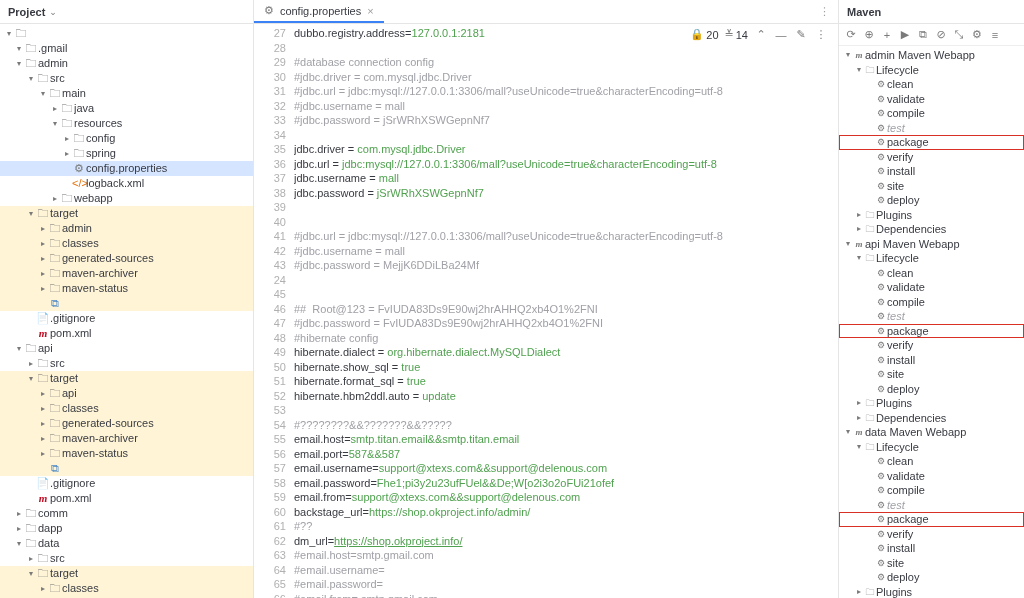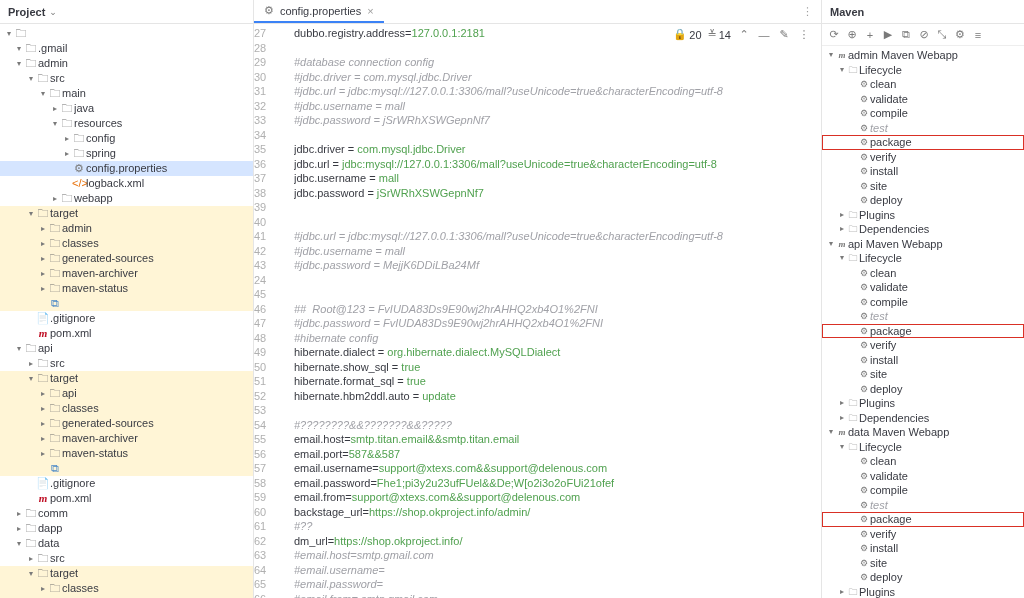--- a/index.html
+++ b/index.html
@@ -1,48 +1,48 @@
 <!DOCTYPE html>
 <html><head>
 <meta charset="utf-8">
 <style>
 *{margin:0;padding:0;box-sizing:border-box;font-family:-apple-system,BlinkMacSystemFont,"Segoe UI",Helvetica,Arial,sans-serif;font-size:11px}
 body{display:flex;height:598px;width:1024px;overflow:hidden;background:#fff;color:#383a42}
 .pane{display:flex;flex-direction:column;height:100%}
 .project-pane{width:254px;border-right:1px solid #e5e5e5}
 .editor-pane{flex:1;min-width:0}
-.maven-pane{width:203px;border-left:1px solid #e5e5e5}
+.maven-pane{width:186px;border-left:1px solid #e5e5e5}
 .pane-header{display:flex;align-items:center;height:24px;padding:0 8px;border-bottom:1px solid #e5e5e5;gap:4px}
 .pane-title{font-weight:600;color:#383a42}
 .chev{color:#7a7a7a;font-size:9px}
 .tree{overflow-y:auto;flex:1;padding:2px 0}
 .tree-row{display:flex;align-items:center;height:15px;line-height:15px;white-space:nowrap;padding-right:4px;cursor:default}
 .tree-row .tc{width:10px;text-align:center;color:#7a7a7a;font-size:8px;flex-shrink:0}
 .tree-row .ic{width:14px;text-align:center;flex-shrink:0}
 .tree-row .lbl{flex:1;overflow:hidden;text-overflow:ellipsis}
 .tree-row.sel{background:#d5e5ff}
 .tree-row.hl{background:#fff5d6}
 .pathhint{color:#9e9e9e;margin-left:6px}
 .folder{color:#6e6e6e}
 .m-icon{color:#bf0e24;font-weight:700;font-style:italic;font-family:Georgia,serif}
 .xml-tag{color:#e8710a}
 .gear-ic{color:#7a7a7a}
 .war-ic{color:#4a88c7}
 .editor-tabs{display:flex;align-items:center;height:24px;border-bottom:1px solid #e5e5e5}
 .tab{display:flex;align-items:center;height:100%;padding:0 10px;gap:6px;border-bottom:2px solid #3b82f6;color:#383a42}
 .tab-close{color:#9e9e9e}
 .editor-body{flex:1;display:flex;overflow:hidden;position:relative}
-.gutter{width:40px;text-align:left;padding-right:8px;color:#b0b0b0;font-family:"JetBrains Mono",Menlo,Consolas,monospace;font-size:10.5px;line-height:14.5px;padding-top:2px;user-select:none}
+.gutter{width:40px;text-align:right;padding-right:8px;color:#b0b0b0;font-family:"JetBrains Mono",Menlo,Consolas,monospace;font-size:10.5px;line-height:14.5px;padding-top:2px;user-select:none}
 .code{flex:1;font-family:"JetBrains Mono",Menlo,Consolas,monospace;font-size:10.5px;line-height:14.5px;padding-top:2px;white-space:pre;overflow:hidden}
 .code .l{height:14.5px}
 .c-key{color:#383a42}
 .c-eq{color:#383a42}
 .c-val{color:#50a14f}
-.c-cmt{color:#a0a1a7;font-style:italic}
-.dm-line{text-decoration-color:#50a14f}
+.c-cmt{color:#a0a1a7;}
+.dm-line{text-decoration:underline;text-decoration-color:#50a14f}
 .topright-tools{position:absolute;top:2px;right:6px;display:flex;align-items:center;gap:6px;background:#fff;padding:2px 4px}
 .tbadge{display:flex;align-items:center;gap:2px}
 .lock{color:#f0a020}
 .tool-ic{color:#7a7a7a;width:14px;text-align:center}
 .maven-tools{display:flex;align-items:center;gap:6px;height:22px;padding:0 6px;border-bottom:1px solid #eee;color:#7a7a7a}
 .maven-tools span{width:12px;text-align:center}
 .mv-row{display:flex;align-items:center;height:14.5px;line-height:14.5px;white-space:nowrap;cursor:default}
 .mv-row .tc{width:10px;text-align:center;color:#7a7a7a;font-size:8px}
 .mv-row .ic{width:12px;text-align:center;color:#7a7a7a;font-size:9px}
 .mv-row .lbl{flex:1}

